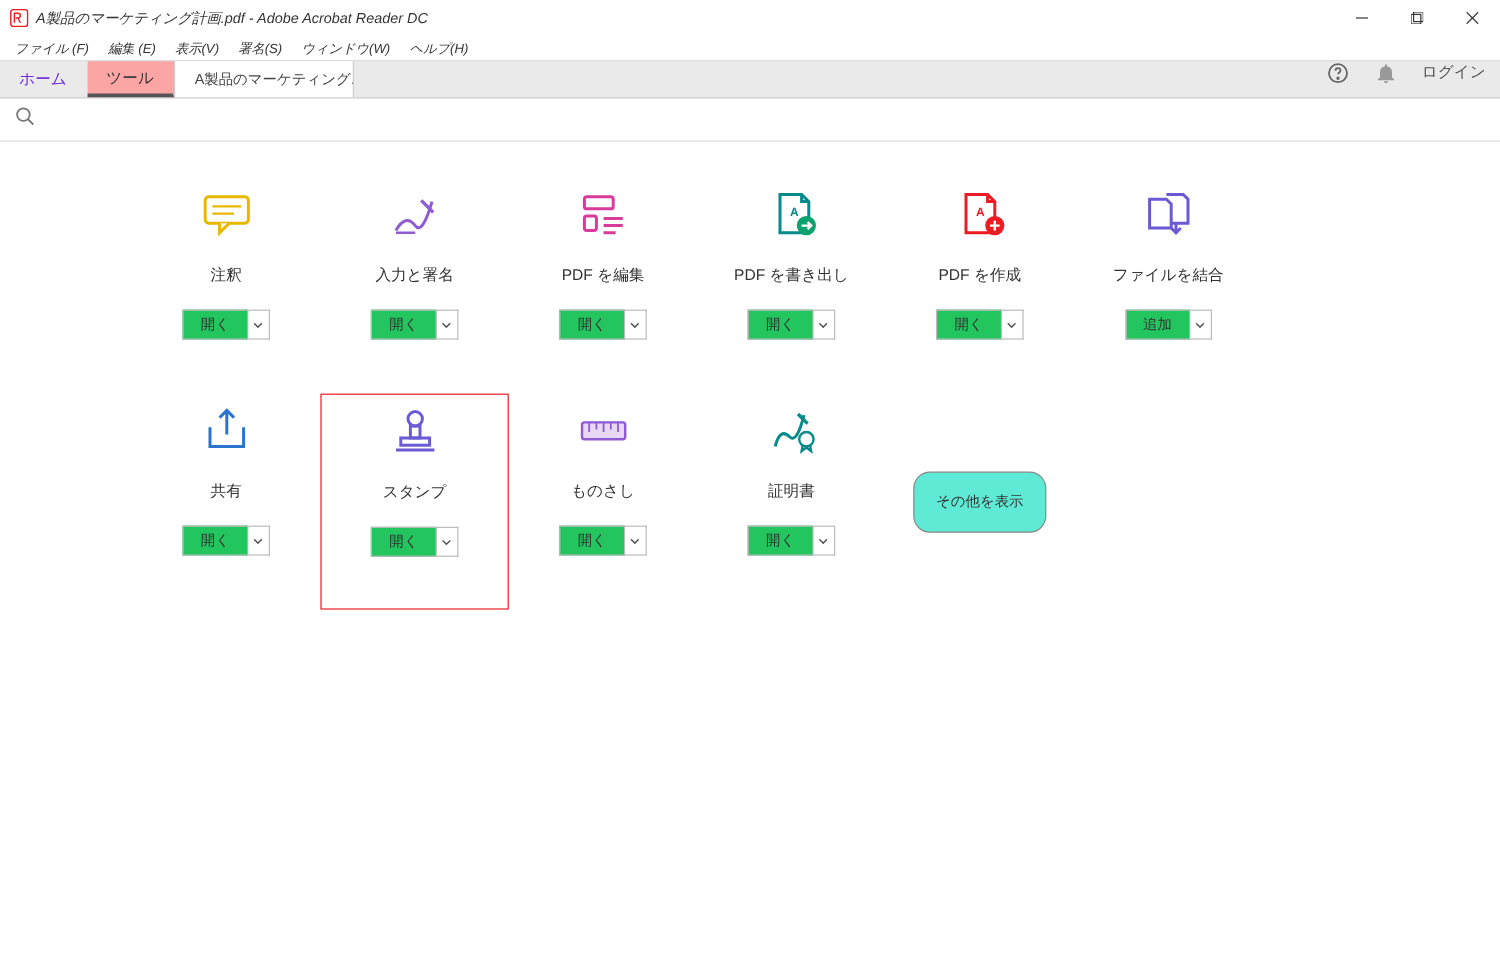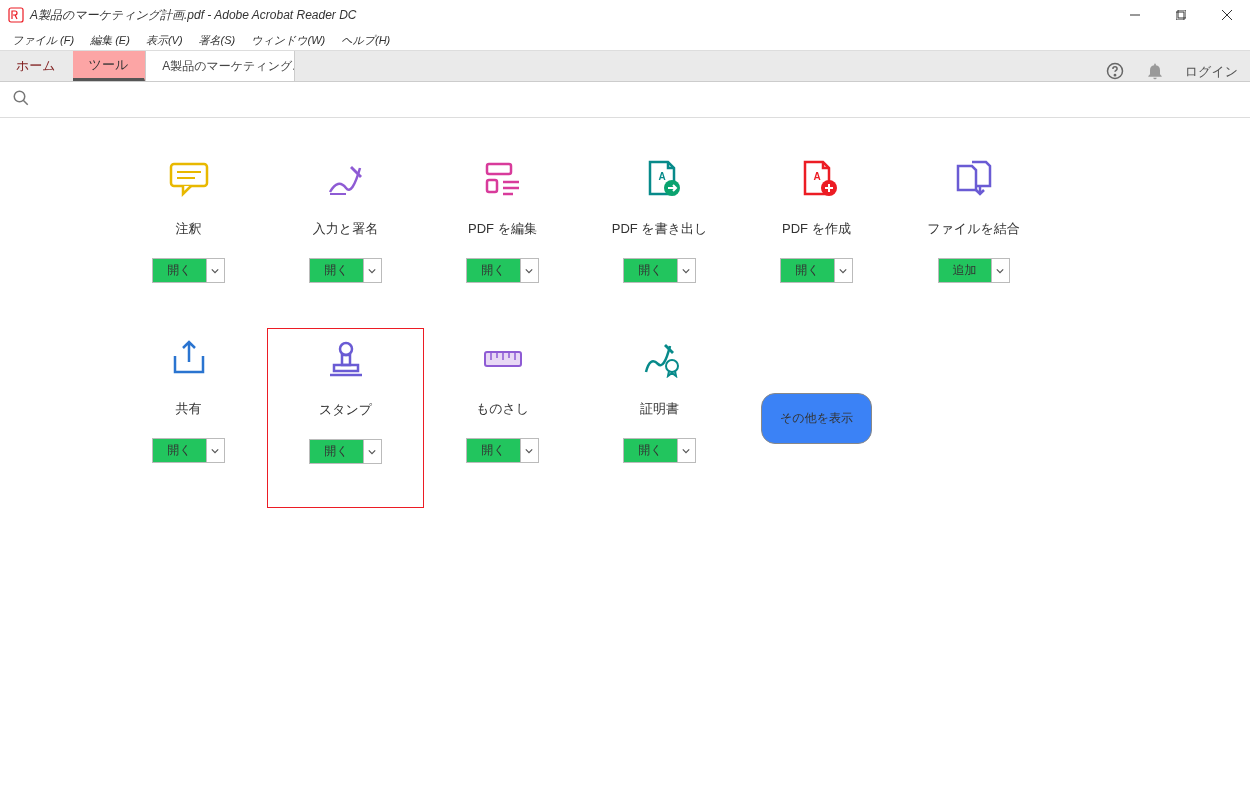--- a/index.html
+++ b/index.html
@@ -9,45 +9,45 @@
 .titlebar .app-icon { width:16px; height:16px; margin-right:6px; }
 .titlebar .title { flex:0 0 auto; }
 .titlebar .spacer { flex:1; }
 .titlebar .winbtn { width:46px; height:30px; display:flex; align-items:center; justify-content:center; color:#333; }
 .titlebar .winbtn svg { width:10px; height:10px; }
 
 .menubar { height:20px; display:flex; align-items:center; padding:0 4px; font-size:11px; color:#333;font-style:italic; }
 .menubar span { padding:0 8px; cursor:default; }
 
 .tabbar { height:32px; background:#eaeaea; border-top:1px solid #ddd; border-bottom:1px solid #ccc; display:flex; align-items:stretch; }
-.tabbar .tab { padding:0 16px; display:flex; align-items:center; font-size:13px; color:#7f1d1d; border-right:1px solid transparent; cursor:pointer; }
+.tabbar .tab { padding:0 16px; display:flex; align-items:center; font-size:13px; color:#6d28d9; border-right:1px solid transparent; cursor:pointer; }
 .tabbar .tab.active { background:#fca5a5; border-bottom:3px solid #555; color:#333; }
 .tabbar .tab.doc { background:#fff; border-right:1px solid #ccc; border-left:1px solid #ccc; font-size:12px; color:#444; max-width:150px; overflow:hidden; white-space:nowrap; text-overflow:ellipsis;}
-.tabbar .right { margin-left:auto; display:flex; align-items:flex-end; padding-right:12px; gap:20px; }
+.tabbar .right { margin-left:auto; display:flex; align-items:flex-start; padding-right:12px; gap:20px; }
 .tabbar .right .icon { width:20px; height:20px; display:flex; align-items:center; justify-content:center; color:#666; cursor:pointer;}
 .tabbar .right .login { font-size:13px; color:#555; cursor:pointer;}
 
 .searchbar { height:36px; border-bottom:1px solid #ddd; display:flex; align-items:center; padding:0 12px; }
 .searchbar svg { width:18px; height:18px; color:#777; margin-right:10px; }
 .searchbar input { border:none; outline:none; font-size:13px; color:#333; width:300px; }
 .searchbar input::placeholder { color:#aaa; }
 
 .tools-area { padding:30px 110px; }
 .tool-grid { display:flex; flex-wrap:wrap; gap:0; }
 .tool { width:157px; height:180px; display:flex; flex-direction:column; align-items:center; justify-content:flex-start; padding-top:10px; }
 .tool.selected { border:1px solid #ec1c24; }
 .tool .ticon { width:60px; height:50px; display:flex; align-items:center; justify-content:center; }
 .tool .tlabel { font-size:13px; color:#333; margin-top:22px; text-align:center; height:20px;}
 .tool .tbtn { margin-top:18px; display:flex; }
 .tool .tbtn .main { border:1px solid #bbb; background:#22c55e; font-size:12px; padding:3px 14px; color:#333; cursor:pointer;}
 .tool .tbtn .drop { border:1px solid #bbb; border-left:none; background:#fff; width:18px; display:flex; align-items:center; justify-content:center; cursor:pointer;}
 .tool .tbtn .drop svg { width:8px; height:8px; }
 
 .show-more-wrap { width:157px; height:180px; display:flex; align-items:center; justify-content:center;}
-.show-more { border:1px solid #888; border-radius:14px; padding:16px 18px; font-size:12px; background:#3b82f6; cursor:pointer; color:#333;}
+.show-more { border:1px solid #888; border-radius:14px; padding:16px 18px; font-size:12px; background:#5eead4; cursor:pointer; color:#333;}
 </style>
 </head>
 <body>
 
 <div class="titlebar">
   <span class="app-icon">
     <svg viewBox="0 0 16 16">
         <rect x="1" y="1" width="14" height="14" rx="2" fill="#fff" stroke="#ec1c24" stroke-width="1.2"></rect>
         <path d="M4 12 L4 4 L7 4 Q9 4 9 6 Q9 8 7 8 L5 8 M7 8 L9 12" stroke="#ec1c24" stroke-width="1.2" fill="none"></path>
       </svg>

